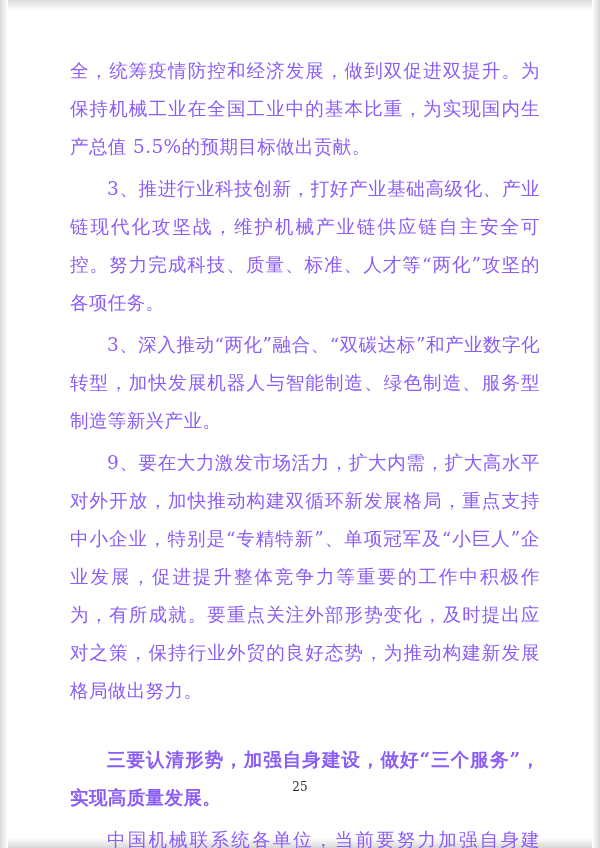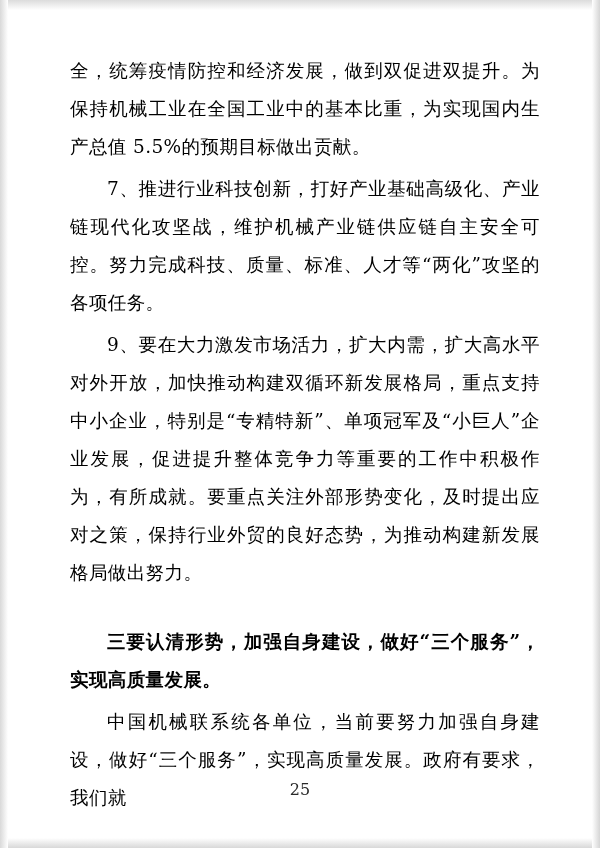--- a/index.html
+++ b/index.html
@@ -23,42 +23,42 @@
     left: 70px;
     top: 52px;
     width: 470px;
     height: 720px;
   }
   .para {
     margin: 0 0 4px 0;
     font-family: "DejaVu Serif", "Liberation Serif", serif;
     font-size: 18.5px;
     line-height: 38px;
-    color: #000000;
+    color: #8b5cf6;
     text-align: justify;
     text-justify: inter-ideograph;
     letter-spacing: 0.4px;
     white-space: pre-wrap;
     word-break: break-all;
   }
   .para.indent {
     text-indent: 37px;
   }
   .para.bold {
     font-weight: bold;
     margin-top: 31px;
   }
   .page-number {
     position: absolute;
     left: 0;
     right: 0;
     top: 780px;
     text-align: center;
     font-family: "DejaVu Serif", "Liberation Serif", serif;
-    font-size: 16px;
+    font-size: 12px;
     color: #2a2a2a;
   }
   .edge {
     position: absolute;
     pointer-events: none;
   }
   .edge-top { left: 0; top: 0; width: 600px; height: 10px; background: linear-gradient(#dcdcdc, #ffffff); }
   .edge-bottom { left: 0; bottom: 0; width: 600px; height: 10px; background: linear-gradient(#ffffff, #d8d8d8); }
   .edge-left { left: 0; top: 0; width: 8px; height: 848px; background: linear-gradient(90deg, #d9d9d9, #ffffff); }
   .edge-right { right: 0; top: 0; width: 8px; height: 848px; background: linear-gradient(270deg, #d5d5d5, #ffffff); }
@@ -67,20 +67,21 @@
 <body>
 
 <div class="page">
   <div class="edge edge-top"></div>
   <div class="edge edge-bottom"></div>
   <div class="edge edge-left"></div>
   <div class="edge edge-right"></div>
 
   <div class="page-inner">
     <p class="para">全，统筹疫情防控和经济发展，做到双促进双提升。为保持机械工业在全国工业中的基本比重，为实现国内生产总值 5.5%的预期目标做出贡献。</p>
-    <p class="para indent">7、推进行业科技创新，打好产业基础高级化、产业链现代化攻坚战，维护机械产业链供应链自主安全可控。努力完成科技、质量、标准、人才等“两化”攻坚的各项任务。</p>
+    <p class="para indent">3、推进行业科技创新，打好产业基础高级化、产业链现代化攻坚战，维护机械产业链供应链自主安全可控。努力完成科技、质量、标准、人才等“两化”攻坚的各项任务。</p>
+    <p class="para indent">3、深入推动“两化”融合、“双碳达标”和产业数字化转型，加快发展机器人与智能制造、绿色制造、服务型制造等新兴产业。</p>
     <p class="para indent">9、要在大力激发市场活力，扩大内需，扩大高水平对外开放，加快推动构建双循环新发展格局，重点支持中小企业，特别是“专精特新”、单项冠军及“小巨人”企业发展，促进提升整体竞争力等重要的工作中积极作为，有所成就。要重点关注外部形势变化，及时提出应对之策，保持行业外贸的良好态势，为推动构建新发展格局做出努力。</p>
     <p class="para indent bold">三要认清形势，加强自身建设，做好“三个服务”，实现高质量发展。</p>
     <p class="para indent">中国机械联系统各单位，当前要努力加强自身建设，做好“三个服务”，实现高质量发展。政府有要求，我们就</p>
   </div>
 
   <div class="page-number">25</div>
 </div>
 
 </body></html>

